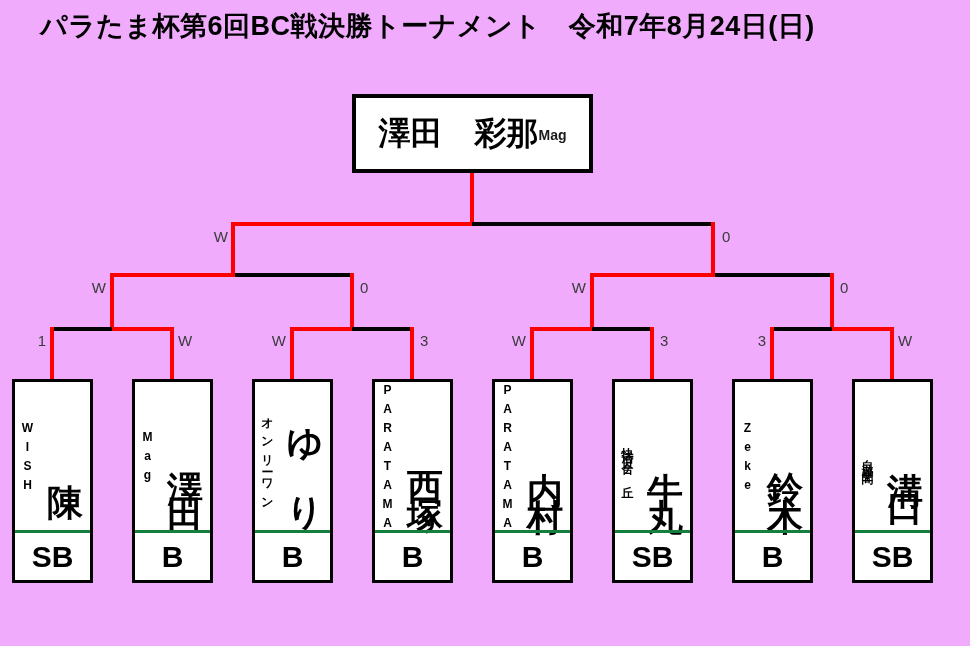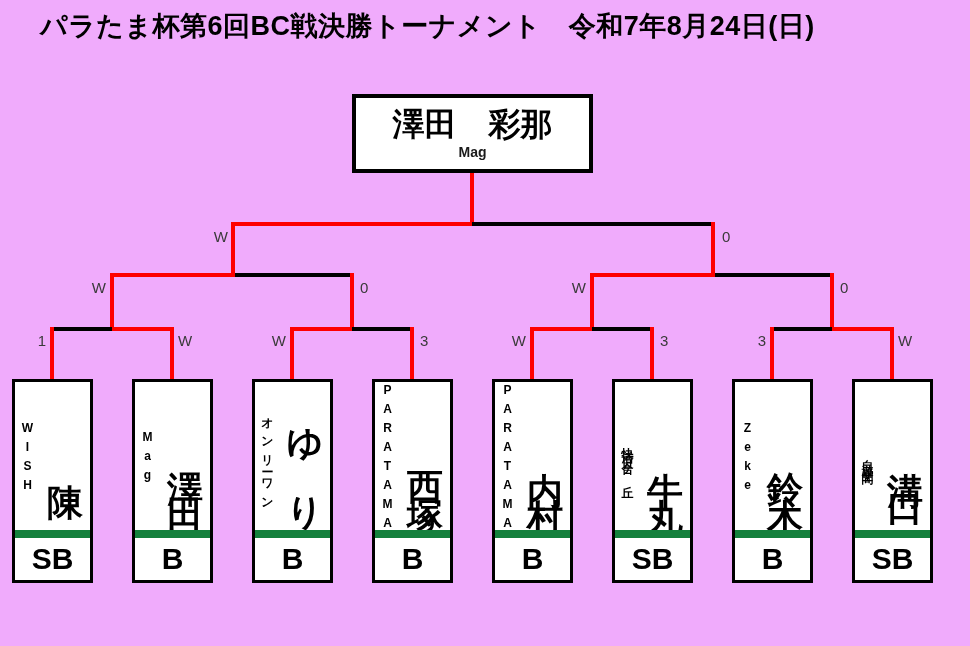--- a/index.html
+++ b/index.html
@@ -21,21 +21,21 @@
   
   .score {
     position:absolute; font-size:15px; color:#3a3a3a; line-height:1;
     width:24px; white-space:nowrap;
   }
   .ra { text-align:right; }
   
   .champ {
     position:absolute; left:352px; top:94px; width:241px; height:79px;
     border:4px solid #000; background:#fff;
-    display:flex; flex-direction:column; align-items:center; justify-content:center;
+    display:flex; flex-direction:row; align-items:center; justify-content:center;
   }
   .champ-name { font-size:32px; font-weight:bold; color:#000; line-height:1.05; white-space:nowrap; }
   .champ-team { font-size:14px; font-weight:bold; color:#1a1a1a; margin-top:3px; line-height:1; }
   
   .pbox {
     position:absolute; top:379px; width:81px; height:204px;
     border:3px solid #000; background:#fff;
     display:flex; flex-direction:column;
   }
   .pbody { flex:1; display:flex; min-height:0; }
@@ -45,21 +45,21 @@
     font-size:12px; font-weight:bold; letter-spacing:5px; line-height:1;
     margin-bottom:-5px; color:#000; white-space:nowrap;
   }
   .name-col { flex:1; display:flex; align-items:center; justify-content:center; }
   .name-text {
     writing-mode:vertical-rl; text-orientation:upright;
     font-size:36px; font-weight:bold; letter-spacing:26px; line-height:1;
     margin-bottom:-26px; color:#000; white-space:nowrap;
   }
   .pclass {
-    height:50px; border-top:8px solid #15803d;
+    height:50px; border-top:3px solid #15803d;
     display:flex; align-items:center; justify-content:center;
     font-size:30px; font-weight:bold; color:#000; line-height:1;
   }
 </style>
 </head>
 <body>
 
 <div class="stage">
 
   <div class="title">パラたま杯第6回BC戦決勝トーナメント　令和7年8月24日(日)</div>

